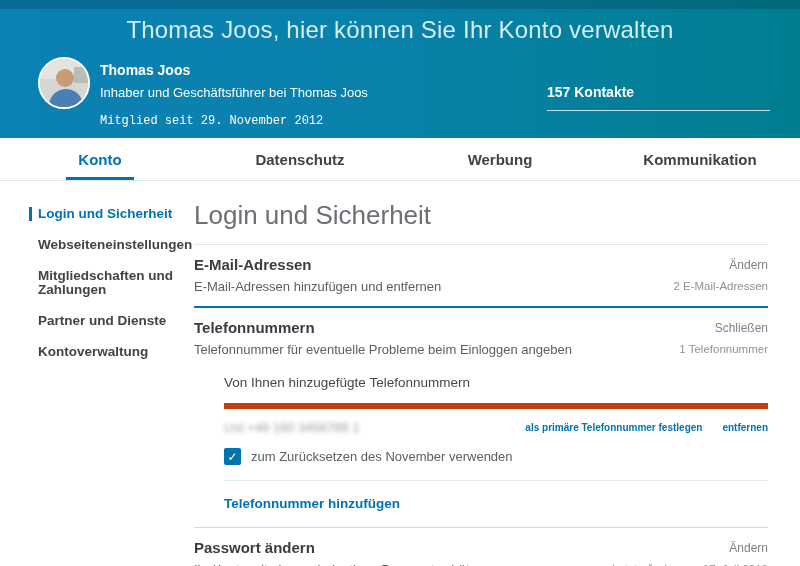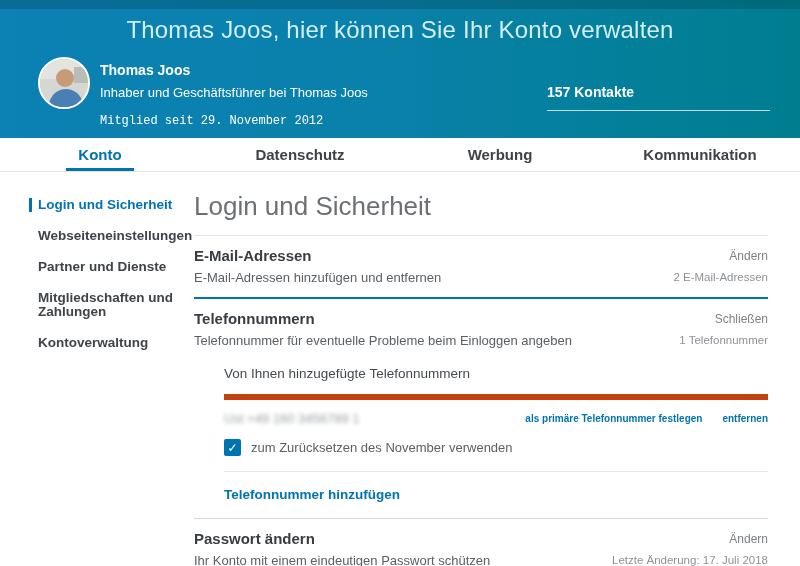--- a/index.html
+++ b/index.html
@@ -19,21 +19,21 @@
   .avatar svg { display:block; }
   .profile-info { margin-left:10px; color:#fff; padding-top:5px; }
   .p-name { font-size:14px; font-weight:700; }
   .p-headline { font-size:13px; margin-top:7px; font-weight:400; }
   .p-member { font-size:12px; margin-top:14px;font-family:Liberation Mono, monospace; }
   .contacts { position:absolute; left:547px; top:62px; width:223px; color:#fff;
               font-size:14px; font-weight:700; padding-bottom:10px;
               border-bottom:1px solid rgba(255,255,255,.75);margin-top:22px; }
 
   
-  .tabbar { display:flex; height:34px; background:#fff; border-bottom:1px solid #e3e6e8; }
+  .tabbar { display:flex; height:43px; background:#fff; border-bottom:1px solid #e3e6e8; }
   .tab { flex:1; display:flex; align-items:center; justify-content:center;
          position:relative; font-size:15px; font-weight:600; color:#3f4347; cursor:pointer; }
   .tab.active { color:#0073b1; }
   .tab.active .tab-underline { position:absolute; bottom:0; left:50%;
          transform:translateX(-50%); width:68px; height:3px; background:#0073b1; }
 
   
   .content { display:flex; padding-top:26px; }
   .sidebar { width:194px; flex:none; padding-left:38px; }
   .side-item { font-size:13.5px; font-weight:600; color:#3f4449; margin-bottom:17px;
@@ -117,22 +117,22 @@
   <div class="tab">
     <span>Kommunikation</span>
   </div>
 </div>
 
 <div class="content">
 
   <div class="sidebar">
     <div class="side-item active">Login und Sicherheit</div>
     <div class="side-item">Webseiteneinstellungen</div>
+    <div class="side-item">Mitgliedschaften und Zahlungen</div>
     <div class="side-item">Partner und Dienste</div>
-    <div class="side-item">Mitgliedschaften und Zahlungen</div>
     <div class="side-item">Kontoverwaltung</div>
   </div>
 
   <div class="main">
     <div class="main-title">Login und Sicherheit</div>
     <div class="rule"></div>
 
     <div class="sec-email">
       <div class="sec-head">
         <div class="sec-title">E-Mail-Adressen</div>

